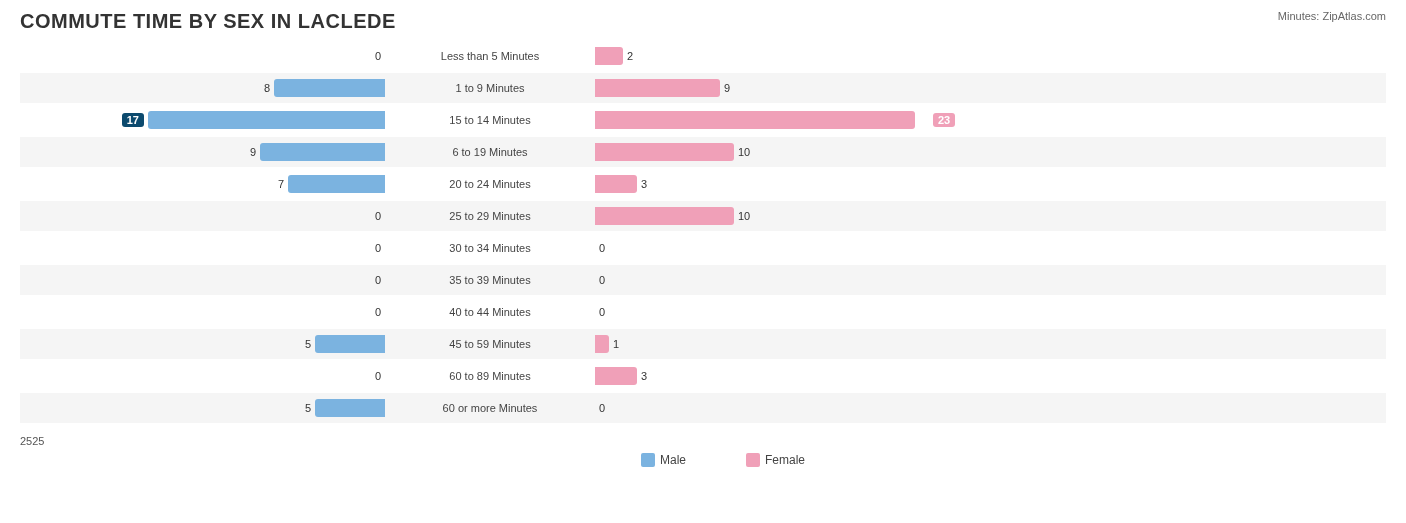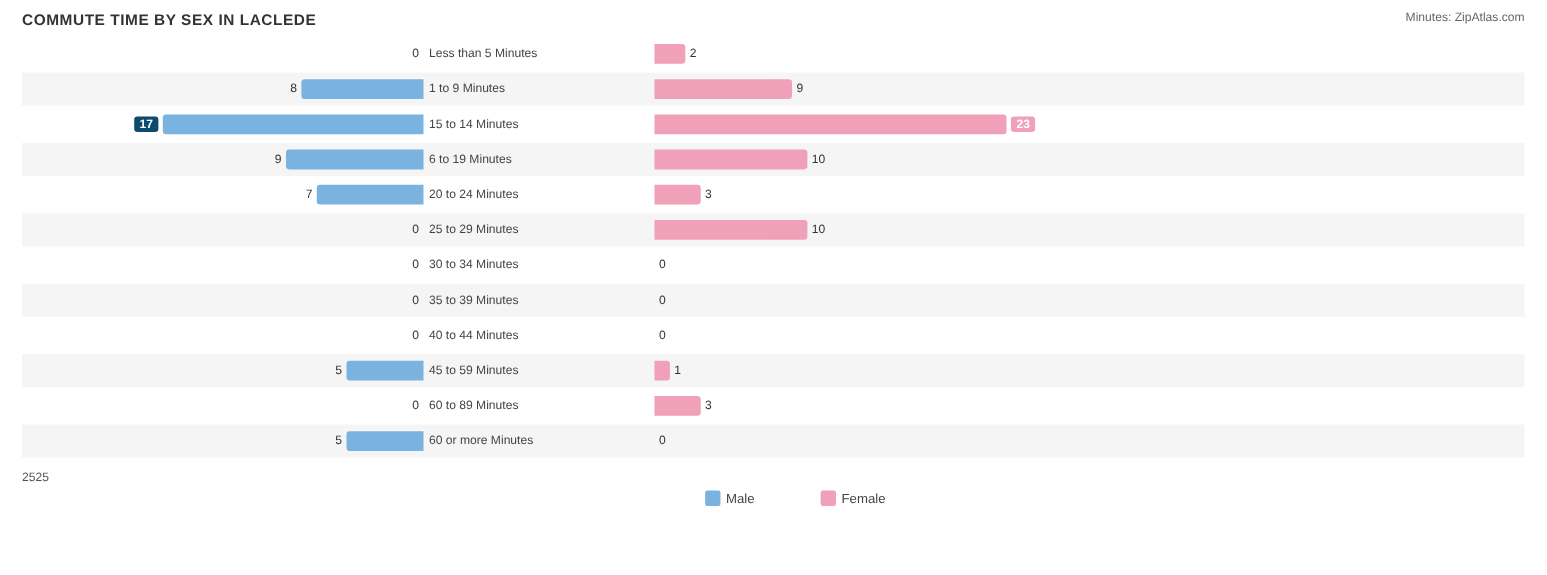--- a/index.html
+++ b/index.html
@@ -12,21 +12,21 @@
       position: relative;
     }
     .chart-container {
       width: 1406px;
       height: 523px;
       background: #fff;
       position: relative;
       padding: 10px 20px 50px 20px;
     }
     .chart-title {
-      font-size: 14px;
+      font-size: 20px;
       font-weight: bold;
       text-transform: uppercase;
       color: #333;
       margin-bottom: 8px;
       letter-spacing: 0.5px;
     }
     .source-text {
       position: absolute;
       top: 10px;
       right: 20px;
@@ -61,20 +61,21 @@
     }
     .right-section {
       display: flex;
       align-items: center;
       width: 370px;
       padding-left: 5px;
       position: relative;
     }
     .label-center {
       width: 200px;
+      text-align: center;
       font-size: 11px;
       color: #444;
       flex-shrink: 0;
       z-index: 2;
     }
     .bar-male {
       height: 18px;
       background: #7bb3e0;
       border-radius: 3px 0 0 3px;
       min-width: 0;
@@ -107,21 +108,21 @@
       font-weight: bold;
       margin-right: 4px;
     }
     .value-badge-right {
       background: #f0a0b8;
       color: #fff;
       border-radius: 3px;
       padding: 1px 5px;
       font-size: 11px;
       font-weight: bold;
-      margin-left: 4px;
+      margin-left: 18px;
     }
     .axis-labels {
       display: flex;
       justify-content: flex-start;
       padding: 0 0 0 0;
       margin-top: 4px;
     }
     .axis-label {
       font-size: 11px;
       color: #555;

